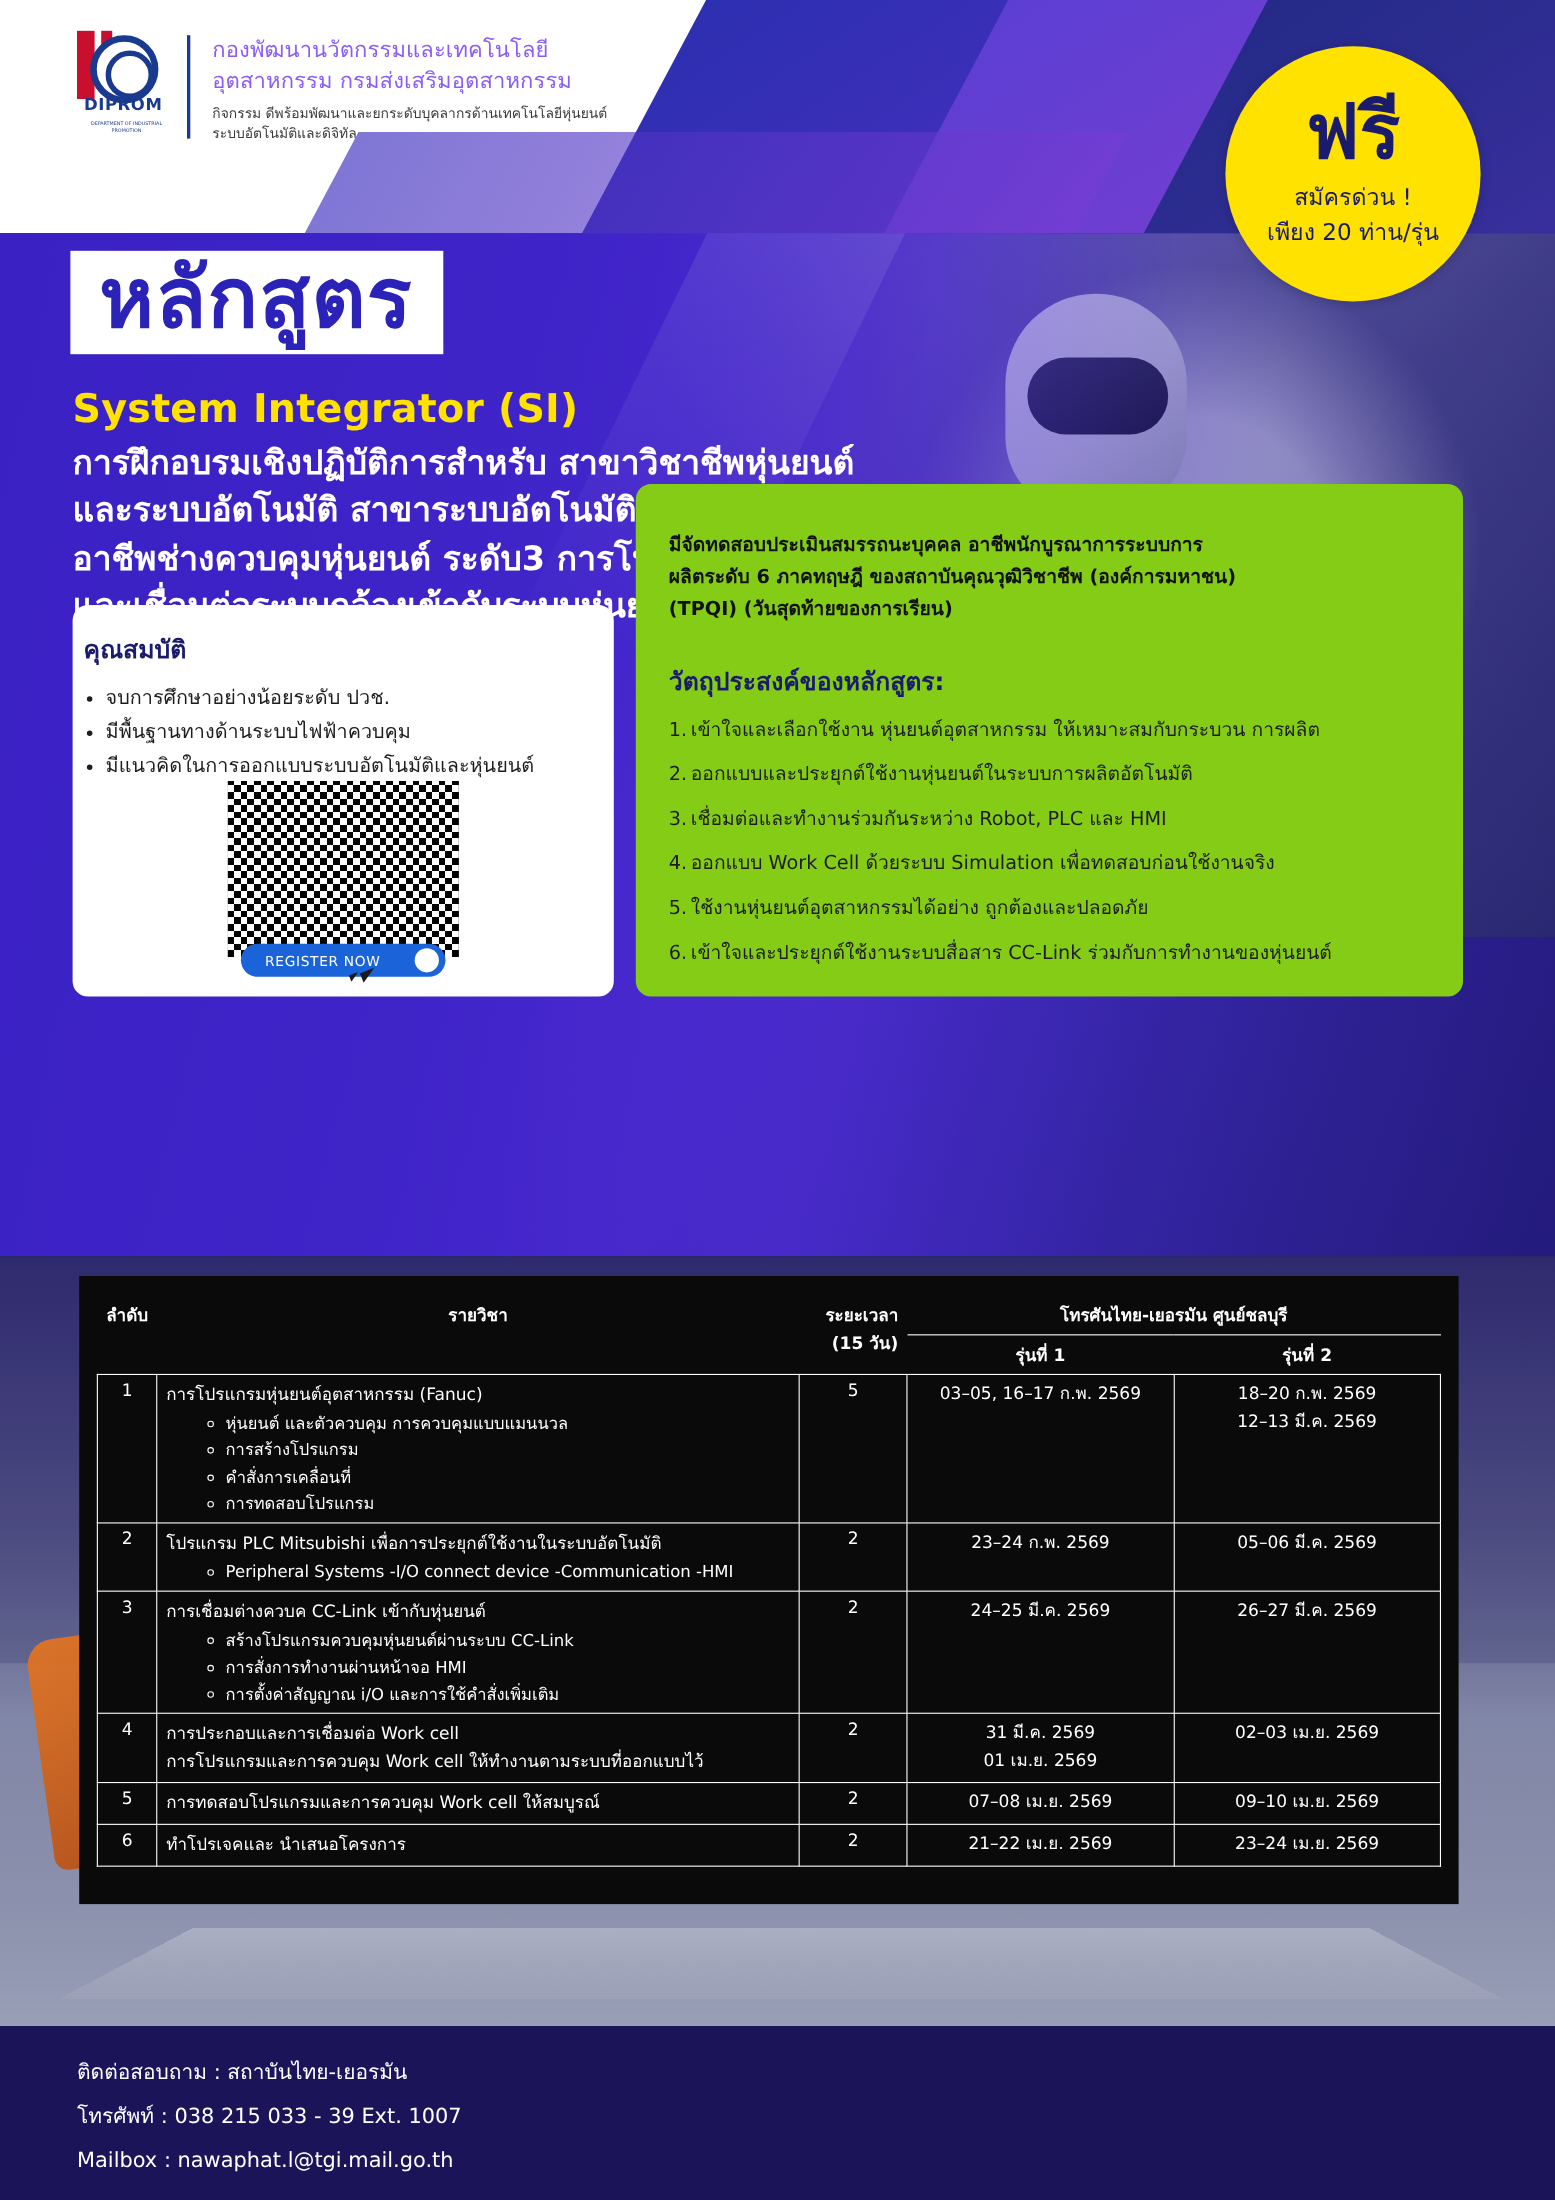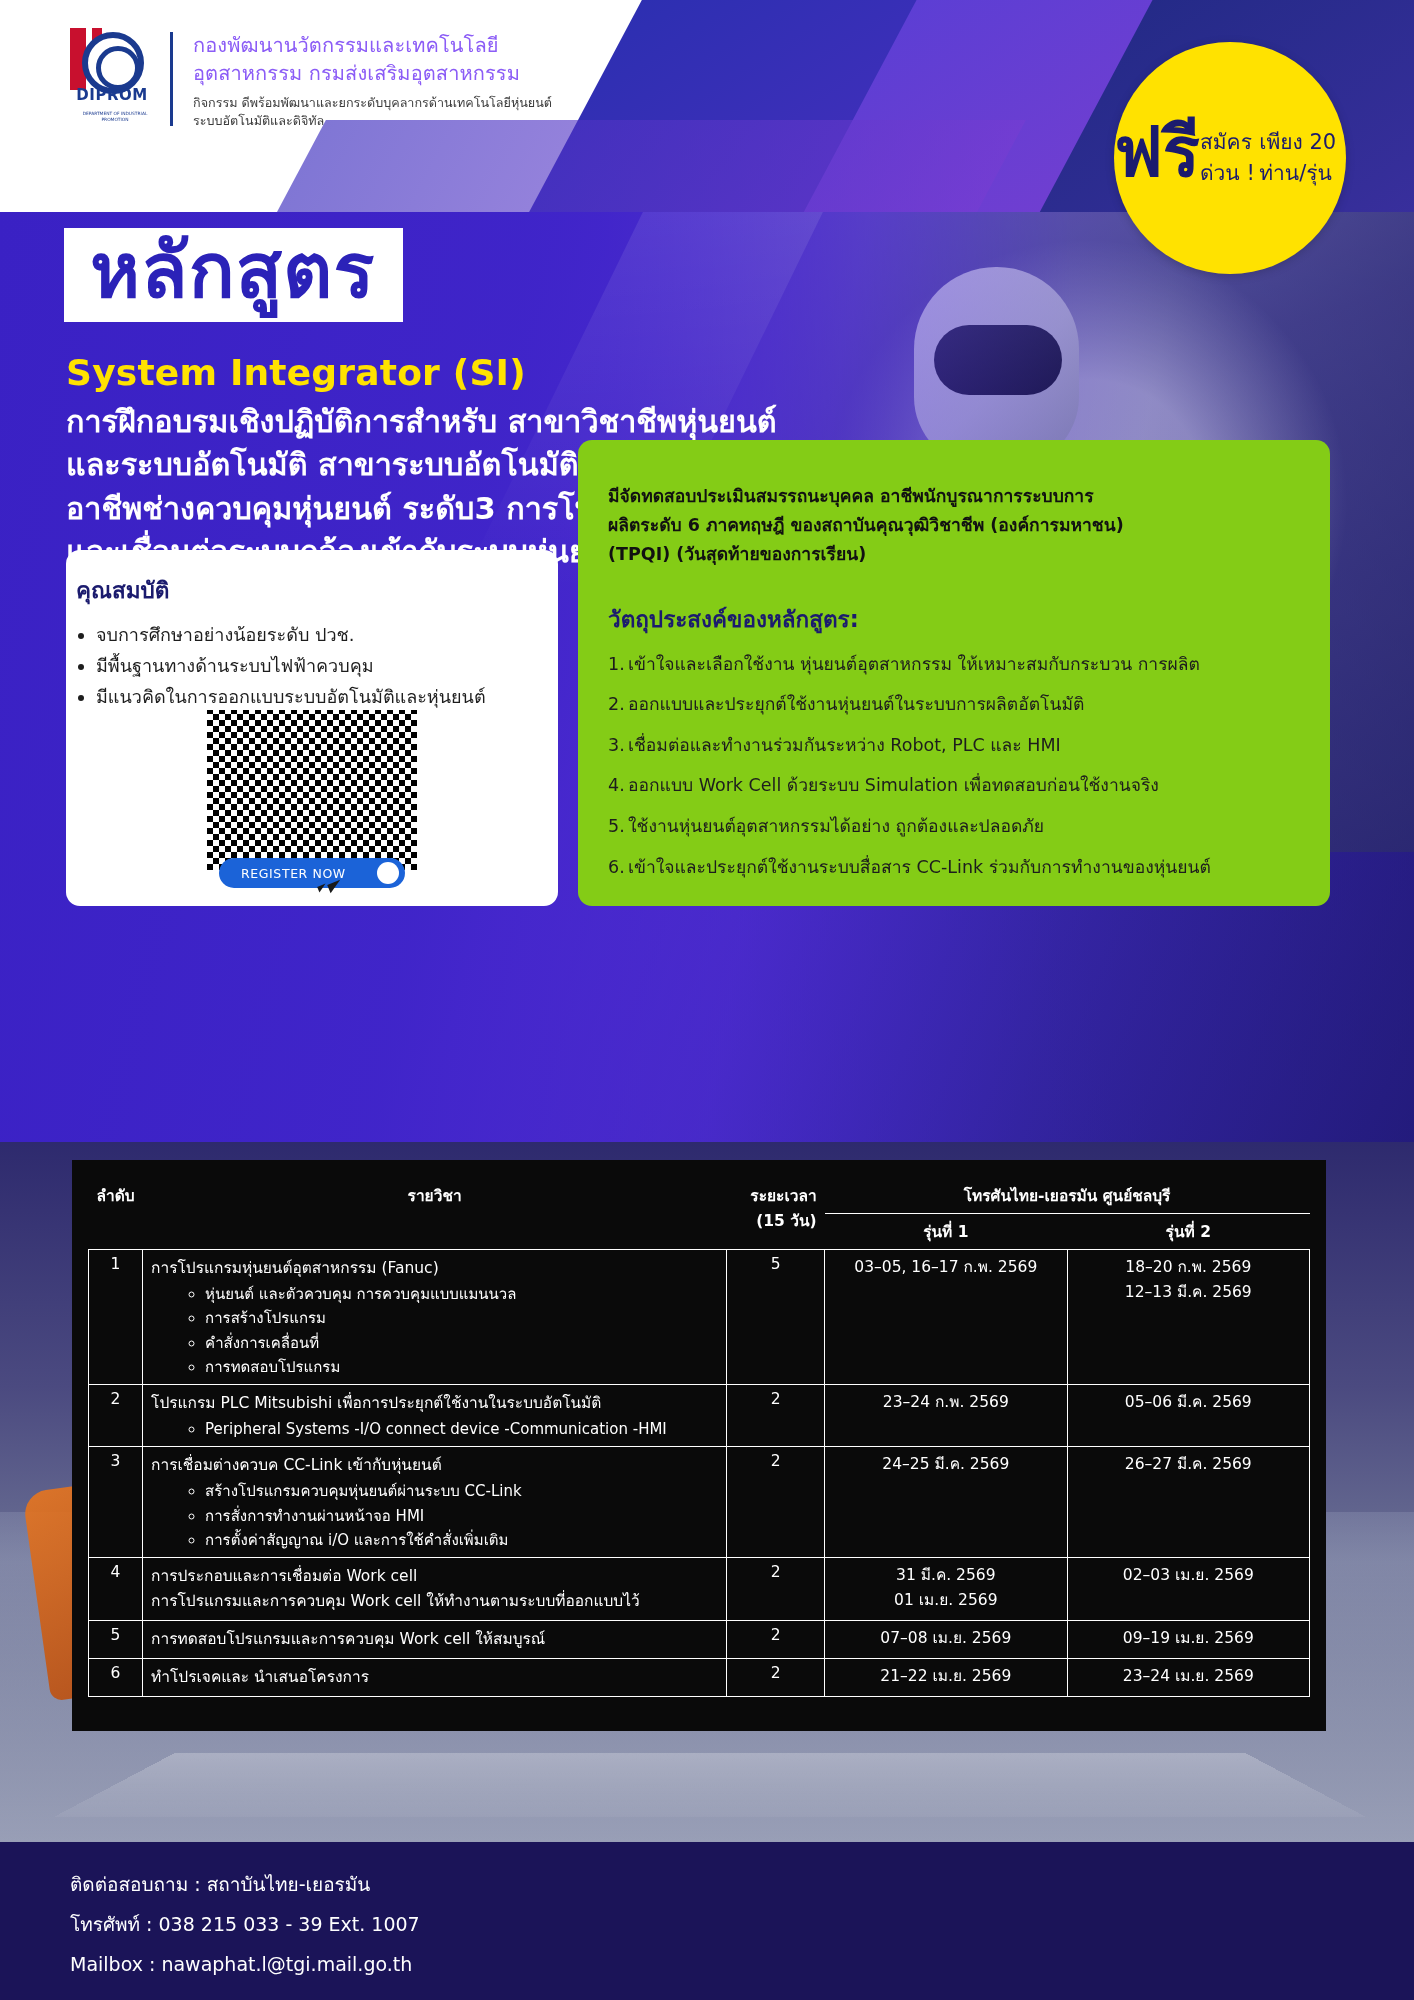--- a/index.html
+++ b/index.html
@@ -130,21 +130,21 @@
   }
 
   
   .free-badge {
     position: absolute;
     top: 42px; right: 68px;
     width: 232px; height: 232px;
     border-radius: 50%;
     background: #ffe200;
     display: flex;
-    flex-direction: row;
+    flex-direction: column;
     align-items: center;
     justify-content: center;
     z-index: 40;
     box-shadow: 0 2px 10px rgba(0,0,0,.18);
   }
   .free-badge .big {
     font-size: 69px; font-weight: bold; color: #1b1b6e;
     line-height: .95; margin-bottom: 10px;
   }
   .free-badge .s1 { font-size: 21px; color: #1b1b6e; line-height: 1.5; }
@@ -644,21 +644,21 @@
         <tr>
           <td class="c-no">5</td>
           <td class="c-subj">
             <span class="subject-title">การทดสอบโปรแกรมและการควบคุม Work cell ให้สมบูรณ์</span>
           </td>
           <td class="c-dur center">2</td>
           <td class="c-b1 center">
             <span class="date-line">07–08 เม.ย. 2569</span>
           </td>
           <td class="c-b2 center">
-            <span class="date-line">09–19 เม.ย. 2569</span>
+            <span class="date-line">09–10 เม.ย. 2569</span>
           </td>
         </tr>
 
         <tr>
           <td class="c-no">6</td>
           <td class="c-subj">
             <span class="subject-title">ทำโปรเจคและ นำเสนอโครงการ</span>
           </td>
           <td class="c-dur center">2</td>
           <td class="c-b1 center">

